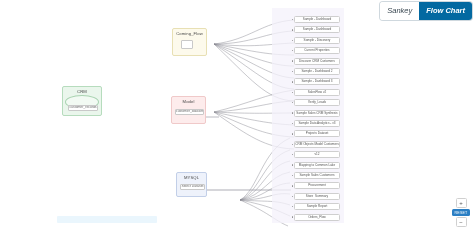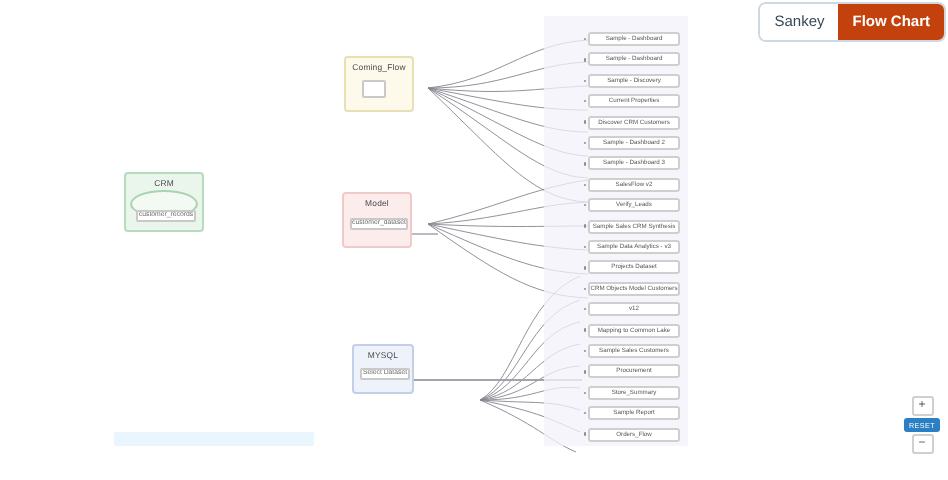--- a/index.html
+++ b/index.html
@@ -18,23 +18,24 @@
     border-radius:3px;overflow:hidden;
     box-shadow:0 0 0 1px #cfd8de;
     z-index:40;background:#fff;
   }
   .toggle-btn{
     font-size:7.5px;line-height:1;
     padding:5px 7px;
     border:0;cursor:pointer;
     white-space:nowrap;
     font-family:"Liberation Sans", sans-serif;
+    font-style:italic;
   }
   .toggle-btn.inactive{background:#ffffff;color:#3a4852;}
-  .toggle-btn.active{background:#c2410c;color:#ffffff;font-weight:bold;}
+  .toggle-btn.active{background:#0369a1;color:#ffffff;font-weight:bold;}
   #edges{position:absolute;left:0;top:0;width:474px;height:230px;overflow:visible;}
 
   
   .band{
     position:absolute;
     background:#f4f2fb;
     opacity:.75;
     z-index:1;
   }
 

